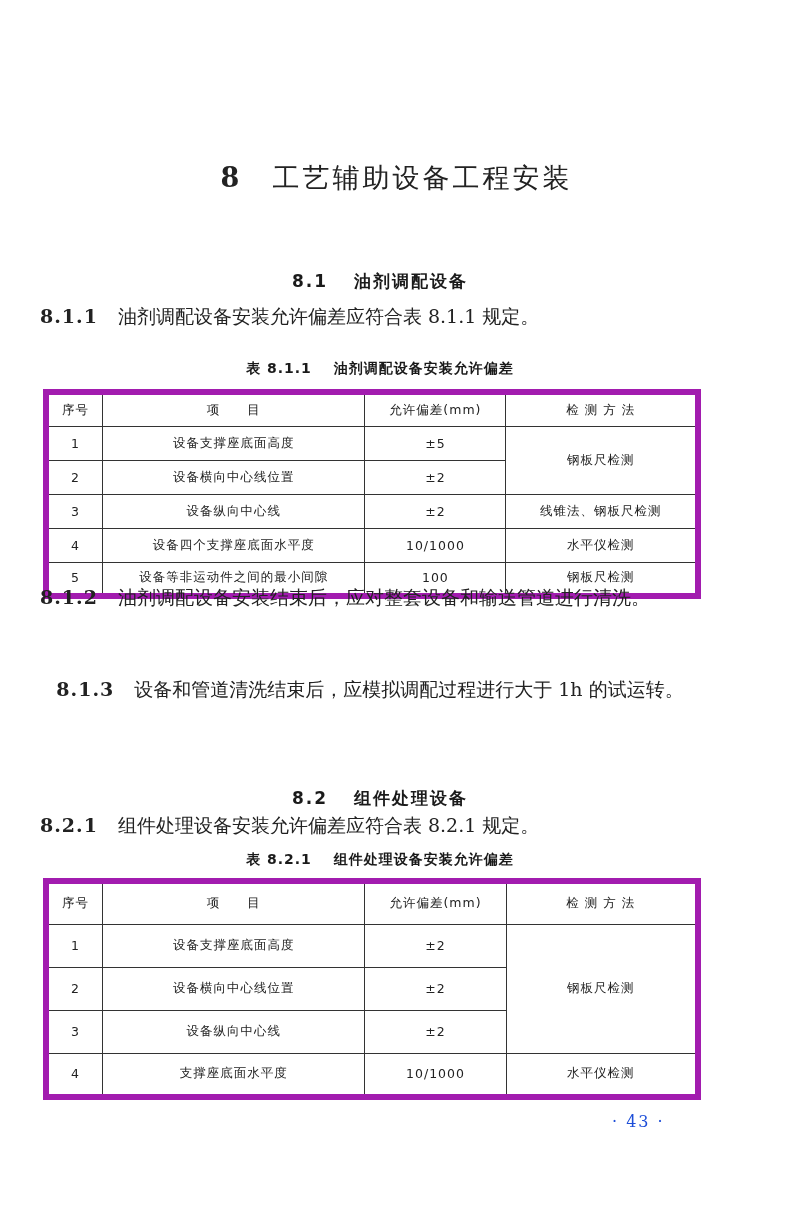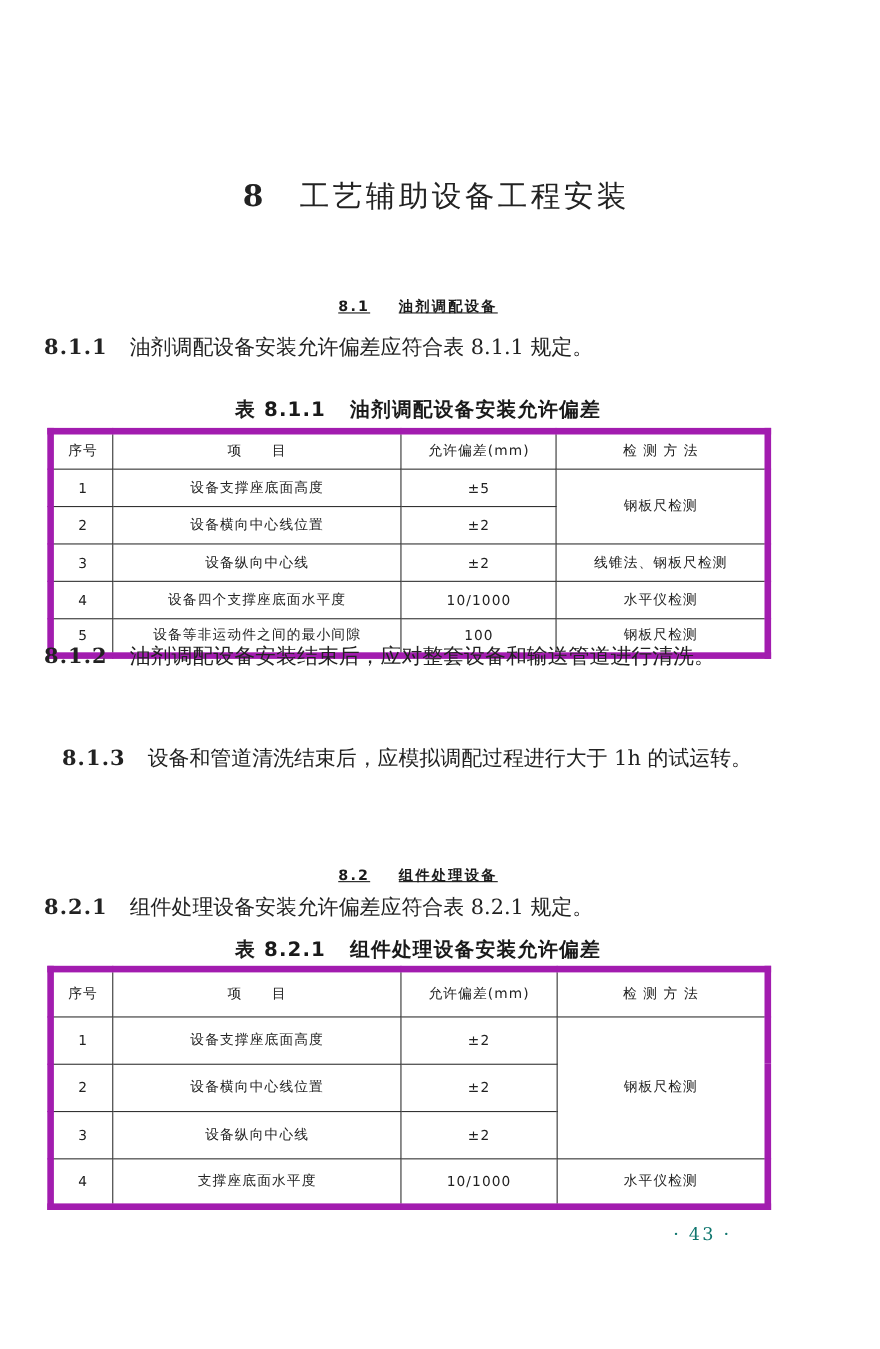--- a/index.html
+++ b/index.html
@@ -9,47 +9,47 @@
     position: relative; overflow: hidden;
   }
   .chapter-title {
     position: absolute; left: 0; width: 793px; top: 160px; text-align: center;
     font-size: 27px; letter-spacing: 3px; color: #222;
   }
   .chapter-title .num { font-weight: bold; margin-right: 30px; }
   .section-title {
     position: absolute; left: 0; width: 760px; text-align: center;
     font-family: "DejaVu Sans", "Liberation Sans", sans-serif;
-    font-size: 13px; font-weight: bold; letter-spacing: 2px; text-decoration: underline;
+    font-size: 17px; font-weight: bold; letter-spacing: 2px;
   }
   .section-title .num { margin-right: 26px; }
   .clause {
     position: absolute; left: 40px; width: 660px;
     font-size: 19px; line-height: 34px; color: #222;
   }
   .clause .num { font-weight: bold; margin-right: 20px; letter-spacing: 1px; }
   .table-caption {
     position: absolute; left: 0; width: 760px; text-align: center;
     font-family: "DejaVu Sans", "Liberation Sans", sans-serif;
-    font-size: 18px; font-weight: bold; letter-spacing: 1px;
+    font-size: 14px; font-weight: bold; letter-spacing: 1px;
   }
   .table-caption .num { margin-right: 22px; }
   table.spec {
     position: absolute; left: 43px; border-collapse: collapse;
     font-family: "DejaVu Sans", "Liberation Sans", sans-serif;
     font-size: 12.5px; color: #222;
   }
   table.spec td, table.spec th {
     border: 1px solid #333; text-align: center; vertical-align: middle;
     font-weight: normal; padding: 0 4px; letter-spacing: 1px;
   }
   table.spec { border: 6px solid #a21caf; }
   .page-number {
     position: absolute; left: 612px; top: 1112px;
-    font-size: 16px; letter-spacing: 2px; color: #0f766e;
+    font-size: 16px; letter-spacing: 2px; color: #1d4ed8;
   }
 </style>
 </head>
 <body>
 
 <div class="chapter-title">
   <span class="num">8</span><span>工艺辅助设备工程安装</span>
 </div>
 
 <div class="section-title" style="top:270px;">

